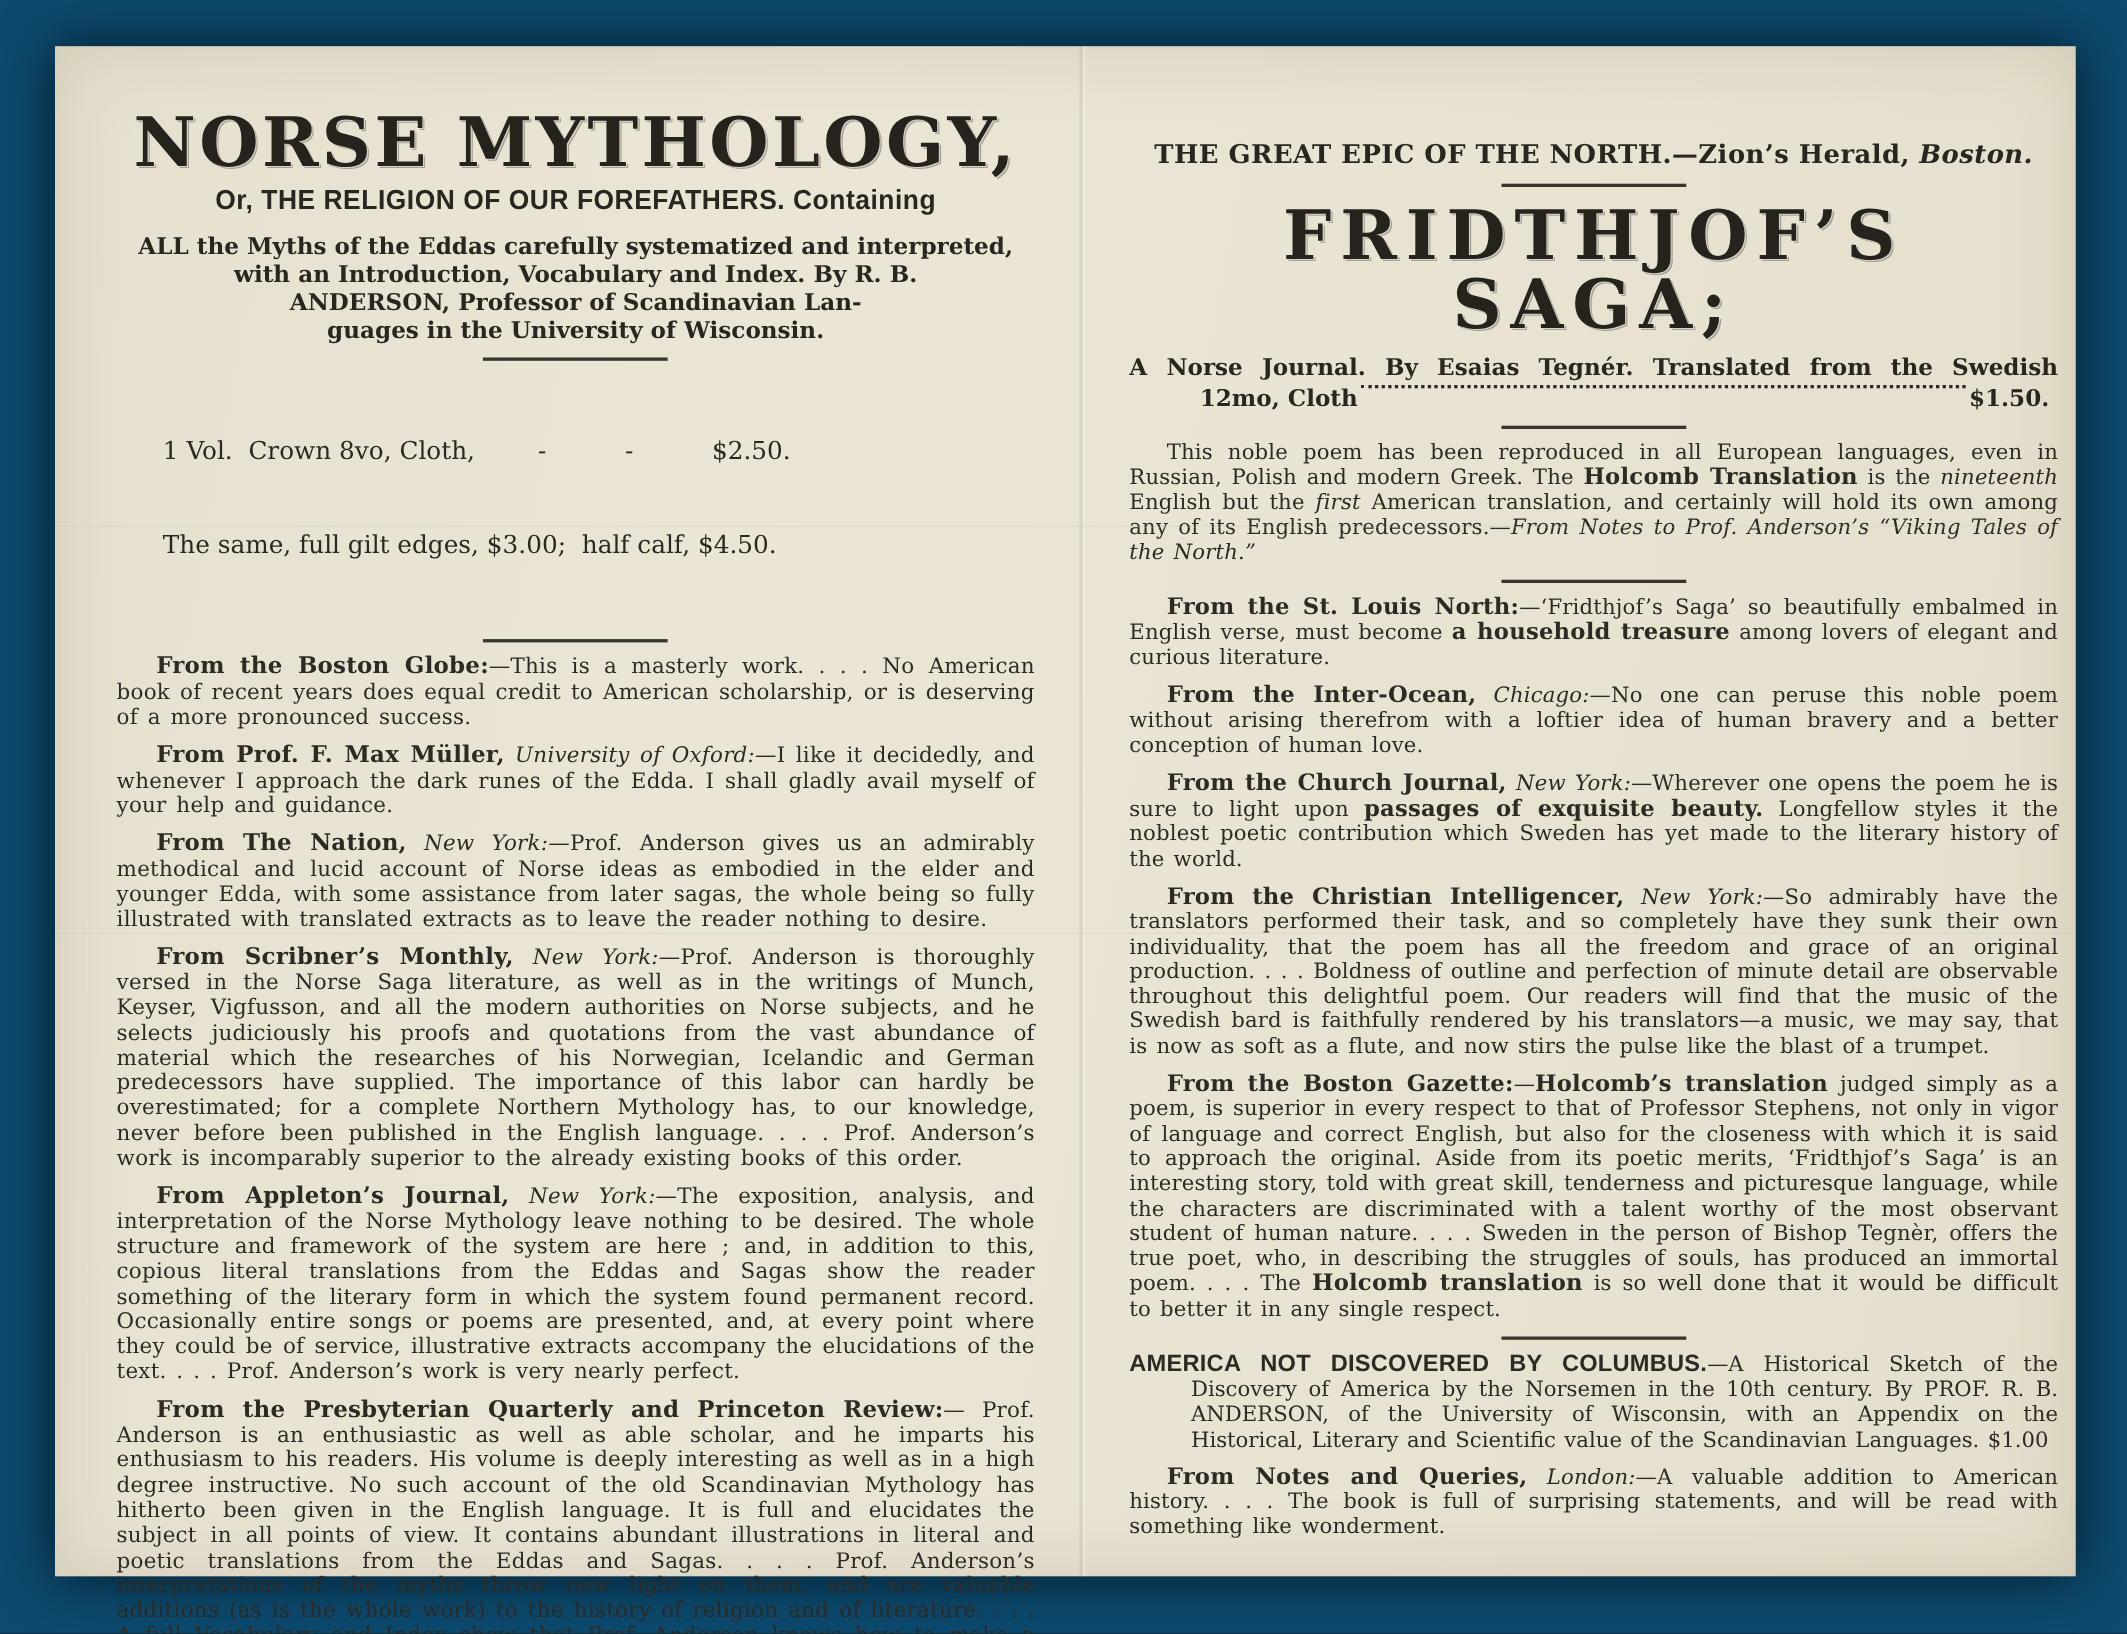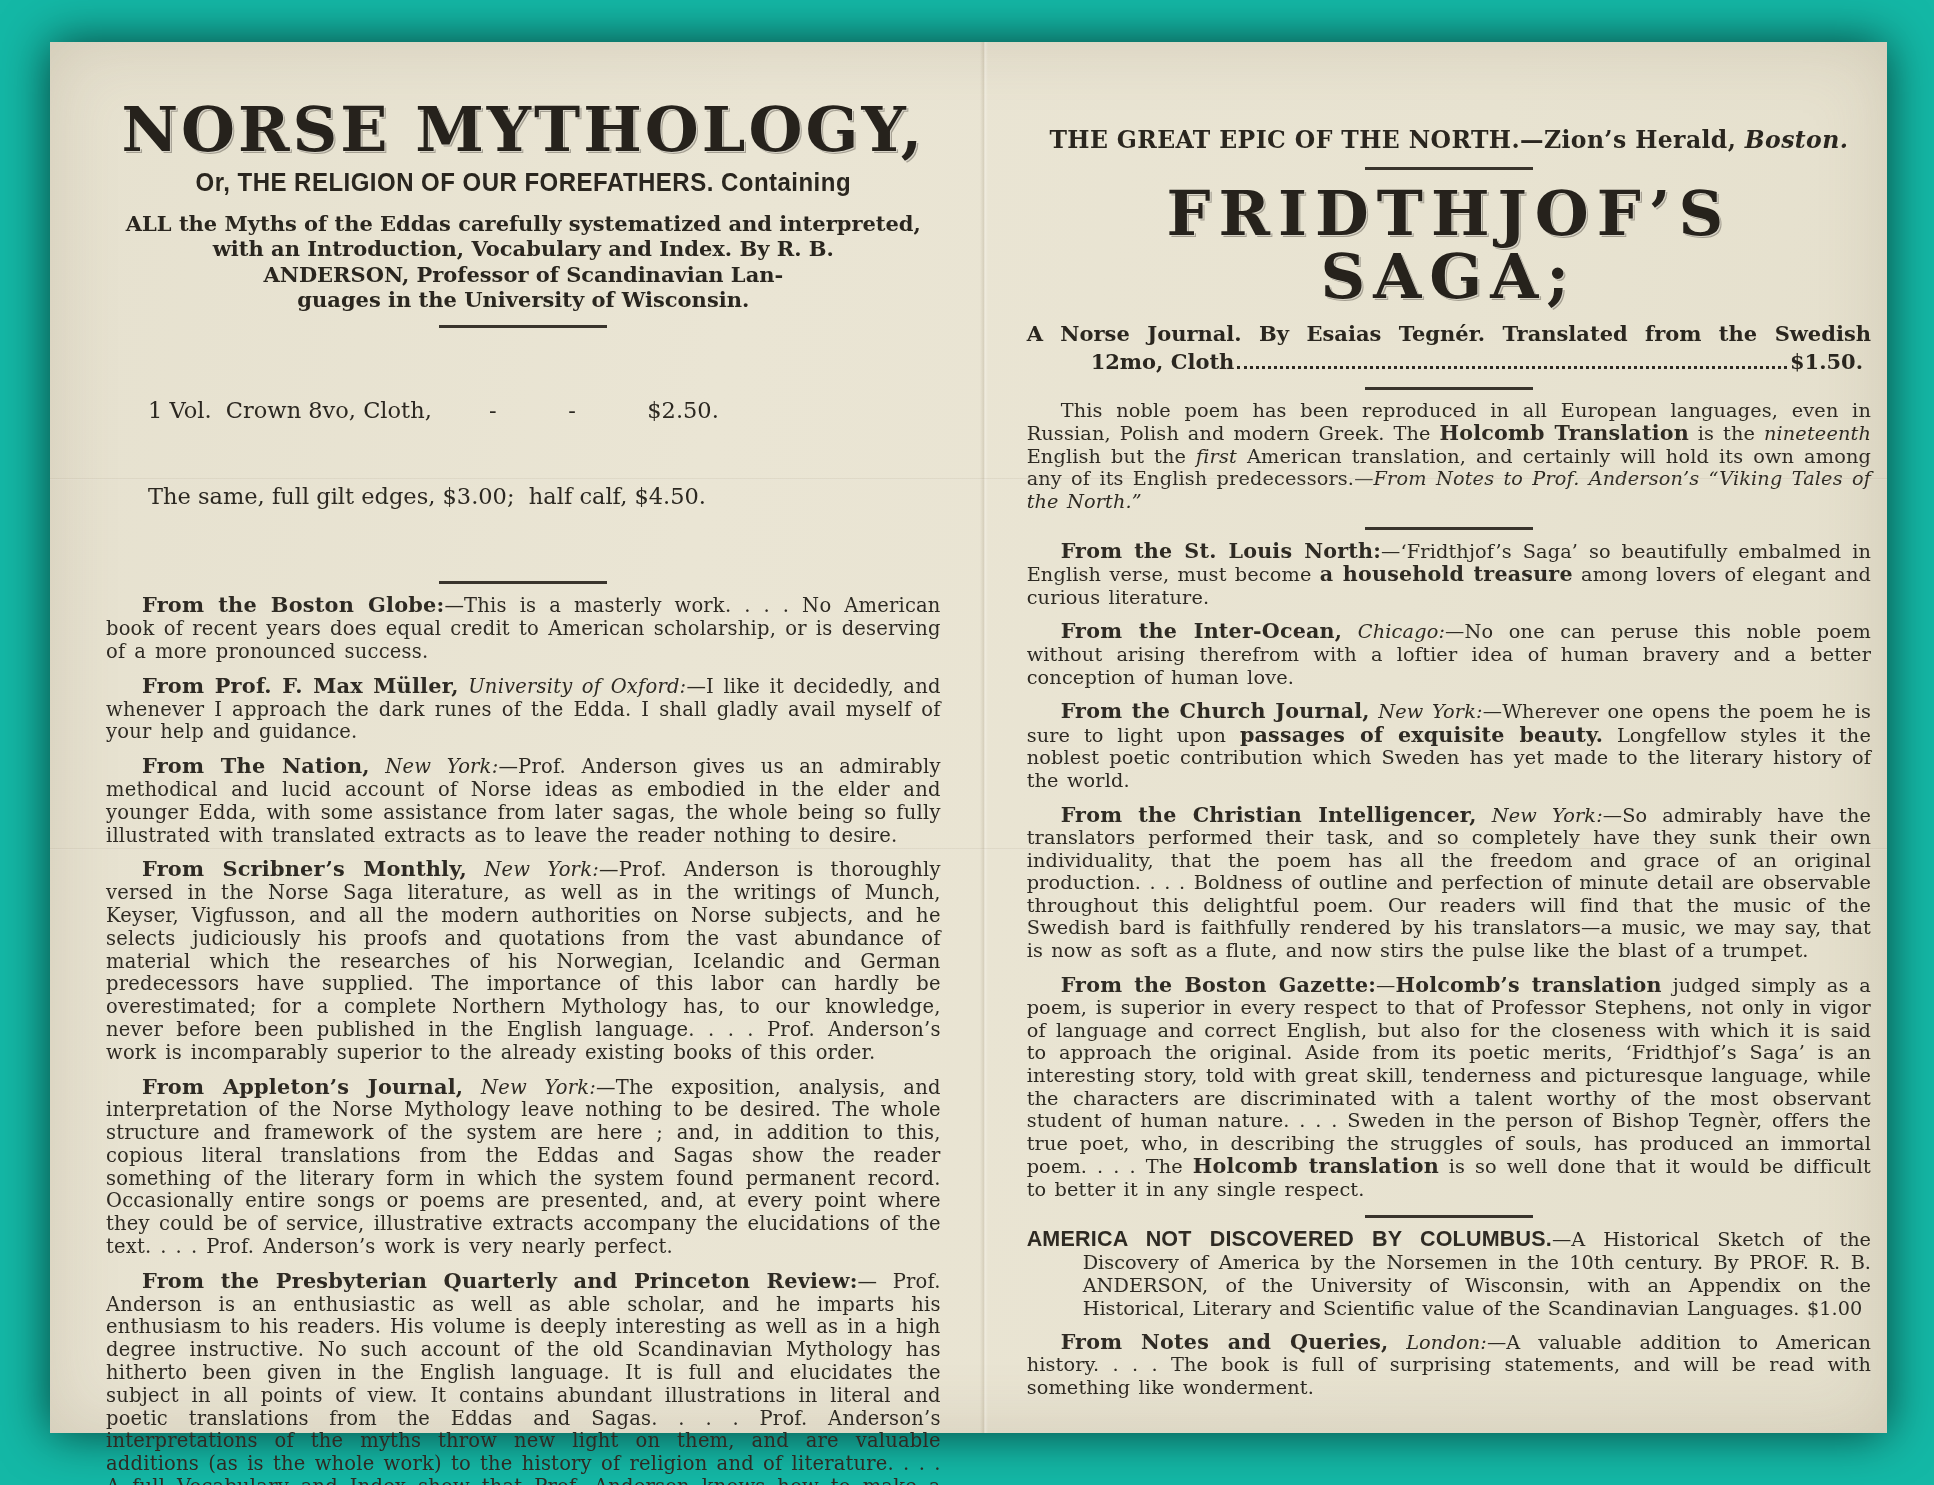--- a/index.html
+++ b/index.html
@@ -1,16 +1,16 @@
 <!DOCTYPE html>
 <html><head>
 <meta charset="utf-8">
 <style>
   html,body{margin:0;padding:0;background:#1f1c18;}
-  .stage{position:relative;width:1934px;height:1485px;background:#14b8a6;overflow:hidden;
+  .stage{position:relative;width:1934px;height:1485px;background:#0c4a6e;overflow:hidden;
          font-family:"DejaVu Serif", serif;color:#2d2922;}
   .paper{position:absolute;left:50px;top:42px;width:1837px;height:1391px;
          background:linear-gradient(100deg,#e6e1cf 0%,#eae5d4 35%,#e8e3d1 70%,#e4dfcc 100%);
          box-shadow:0 0 46px rgba(0,0,0,.65), inset 0 0 70px rgba(110,95,65,.18);
          display:flex;}
   .fold-v{position:absolute;left:930px;top:0;bottom:0;width:8px;
           background:linear-gradient(90deg,rgba(255,255,255,0) 0%,rgba(120,103,72,.16) 45%,rgba(255,255,255,.28) 62%,rgba(255,255,255,0) 100%);
           pointer-events:none;}
   .crease{position:absolute;left:0;right:0;height:2px;pointer-events:none;
           background:linear-gradient(180deg,rgba(125,108,78,.14),rgba(255,255,255,.20));}
@@ -41,21 +41,21 @@
                   text-align:justify;margin:0 0 11px;word-spacing:1.5px;}
   .blocks .notice b.lead-sans{font-family:"Liberation Sans", sans-serif;font-size:21.5px;
                   letter-spacing:.2px;transform:scaleX(.97);}
 
   
   .tagline{text-align:center;font-weight:bold;font-size:23.5px;letter-spacing:.4px;color:#2a261f;}
   .big-title.right{letter-spacing:8px;margin-top:12px;}
   .byline{font-weight:bold;font-size:21px;line-height:1.34;color:#2a261f;margin-top:12px;}
   .byline .l1{text-align:justify;text-align-last:justify;}
   .byline .l2{text-align:center;}
-  .leader{display:flex;align-items:flex-end;font-weight:bold;font-size:21px;color:#2a261f;
+  .leader{display:flex;align-items:flex-start;font-weight:bold;font-size:21px;color:#2a261f;
           padding:0 8px 0 64px;}
   .leader .dots{flex:1;border-bottom:3px dotted #2d2922;margin:0 3px 5px 3px;height:1px;}
 </style>
 </head>
 <body>
 
 <div class="stage">
   <div class="paper">
 
     <div class="page left">

